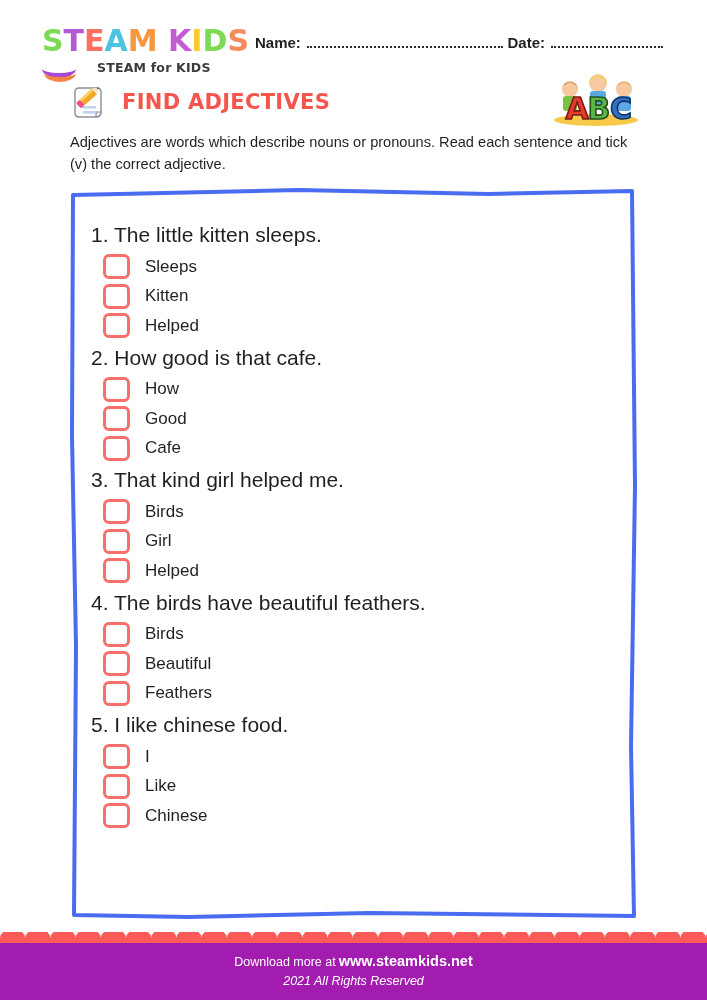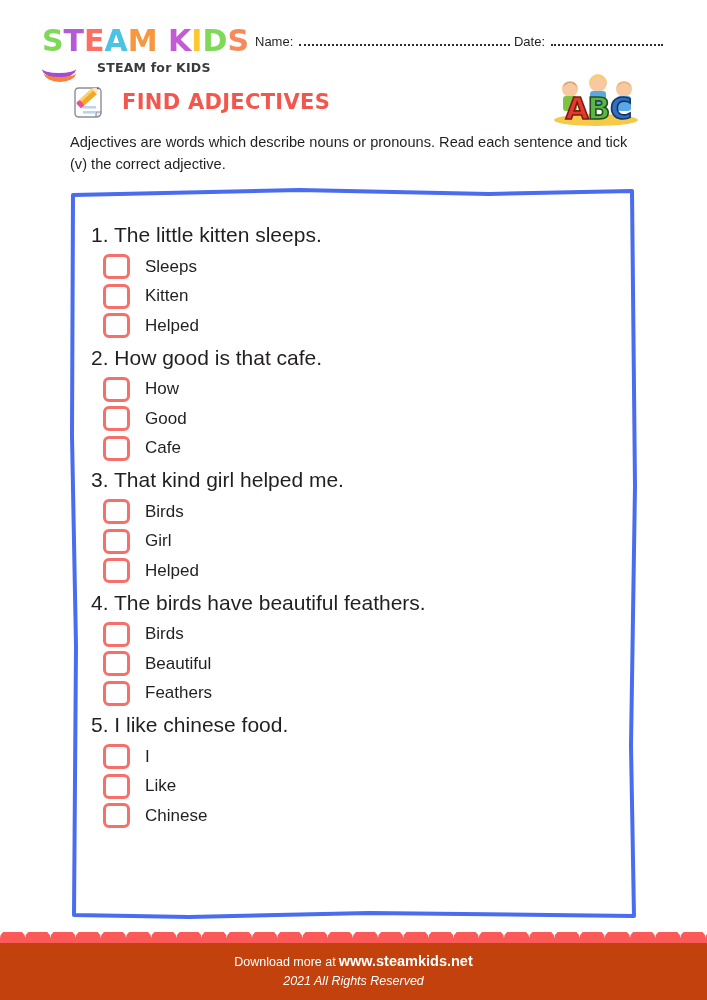--- a/index.html
+++ b/index.html
@@ -83,21 +83,21 @@
   .namedate {
     position: absolute;
     left: 215px;
     top: 8px;
     width: 412px;
     display: flex;
     align-items: baseline;
     font-size: 15px;
     white-space: nowrap;
   }
-  .nd-label { font-size: 13px; color: #231f20; }
+  .nd-label { font-size: 15px; color: #231f20; font-weight: bold; }
   .dots {
     flex: 1 1 auto;
     border-bottom: 2px dotted #2b2b2b;
     height: 1px;
     margin: 0 4px 3px 6px;
     min-width: 20px;
   }
   .dots.short { flex: 0 0 112px; }
 
   
@@ -200,21 +200,21 @@
     width: 707px;
     height: 14px;
     display: block;
   }
   .footer-body {
     position: absolute;
     top: 11px;
     left: 0;
     width: 707px;
     height: 57px;
-    background: #c2410c;
+    background: #a21caf;
   }
   .footer-line1 {
     text-align: center;
     color: #ffffff;
     font-size: 12.5px;
     padding-top: 10px;
     white-space: nowrap;
   }
   .footer-line1 .site {
     font-weight: bold;

